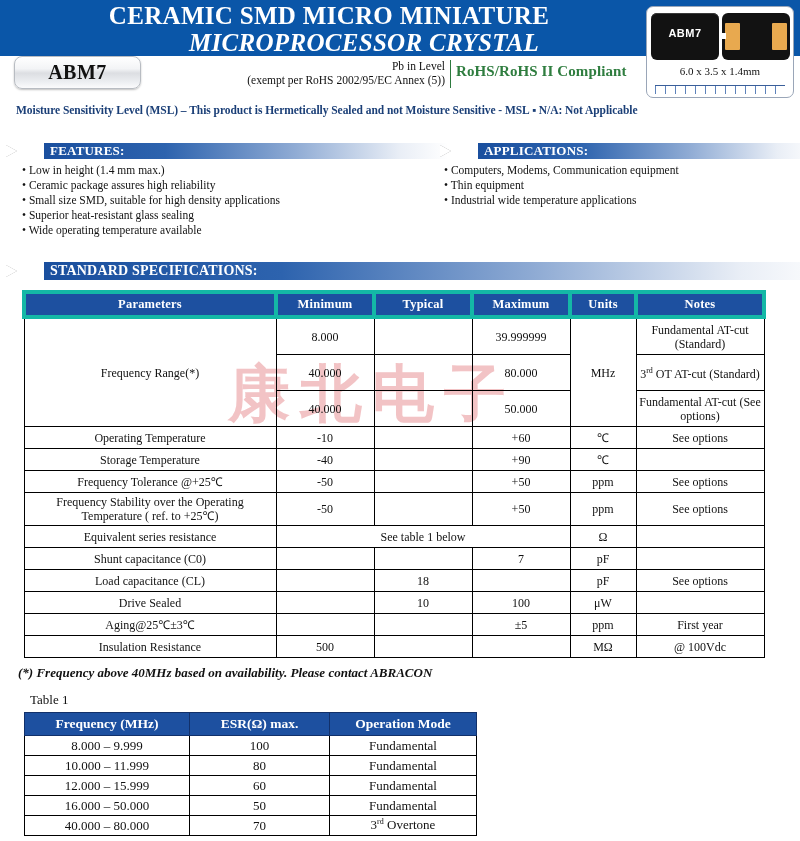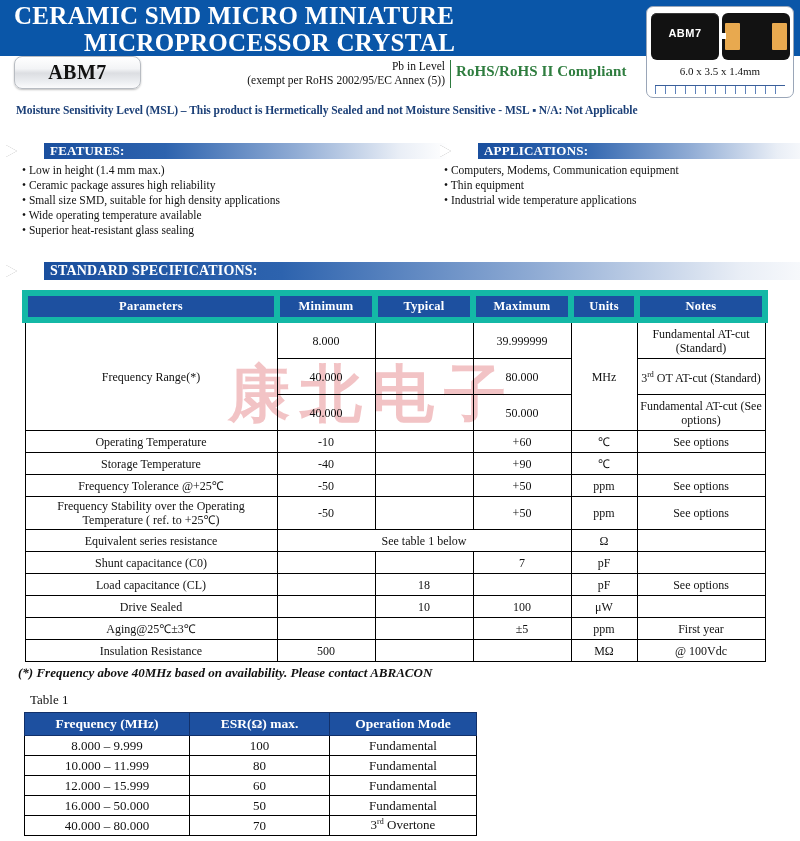--- a/index.html
+++ b/index.html
@@ -26,22 +26,22 @@
     position: absolute;
     left: 14px; top: 2px;
     width: 630px;
     color: #ffffff;
     font-family: "Liberation Serif", serif;
     font-weight: bold;
     font-size: 25px;
     line-height: 27px;
     letter-spacing: 0.3px;
   }
-  .banner-line1 { display: block; text-align: left; }
-  .banner-line2 { display: block; text-align: left; padding-left: 70px; }
+  .banner-line1 { display: block; text-align: center; }
+  .banner-line2 { display: block; text-align: center; padding-left: 70px; font-style: italic; }
 
   
   .prod-box {
     position: absolute;
     left: 646px; top: 6px;
     width: 148px; height: 92px;
     background: #ffffff;
     border-radius: 7px;
     border: 1px solid #9aa6b8;
     box-sizing: border-box;
@@ -250,21 +250,21 @@
     position: relative;
     z-index: 2;
     background: transparent;
   }
   table.spec th {
     background: #1d50a0;
     color: #ffffff;
     font-weight: bold;
     font-size: 12.5px;
     height: 19px;
-    border: 6px solid #14b8a6;
+    border: 4px solid #14b8a6;
     letter-spacing: 0.2px;
   }
   table.spec td {
     border: 1px solid #000000;
     text-align: center;
     vertical-align: middle;
     padding: 1px 2px;
     line-height: 14px;
     background: transparent;
   }
@@ -386,22 +386,22 @@
 <div class="sec" id="sec-features">
   <span class="arrow"></span>
   <span class="bar">
     <b>FEATURES:</b>
   </span>
 </div>
 <div class="bullets" id="features-list">
   <div>• Low in height (1.4 mm max.)</div>
   <div>• Ceramic package assures high reliability</div>
   <div>• Small size SMD, suitable for high density applications</div>
+  <div>• Superior heat-resistant glass sealing</div>
   <div>• Wide operating temperature available</div>
-  <div>• Superior heat-resistant glass sealing</div>
 </div>
 
 <div class="sec" id="sec-apps">
   <span class="arrow"></span>
   <span class="bar">
     <b>APPLICATIONS:</b>
   </span>
 </div>
 <div class="bullets" id="apps-list">
   <div>• Computers, Modems, Communication equipment</div>

